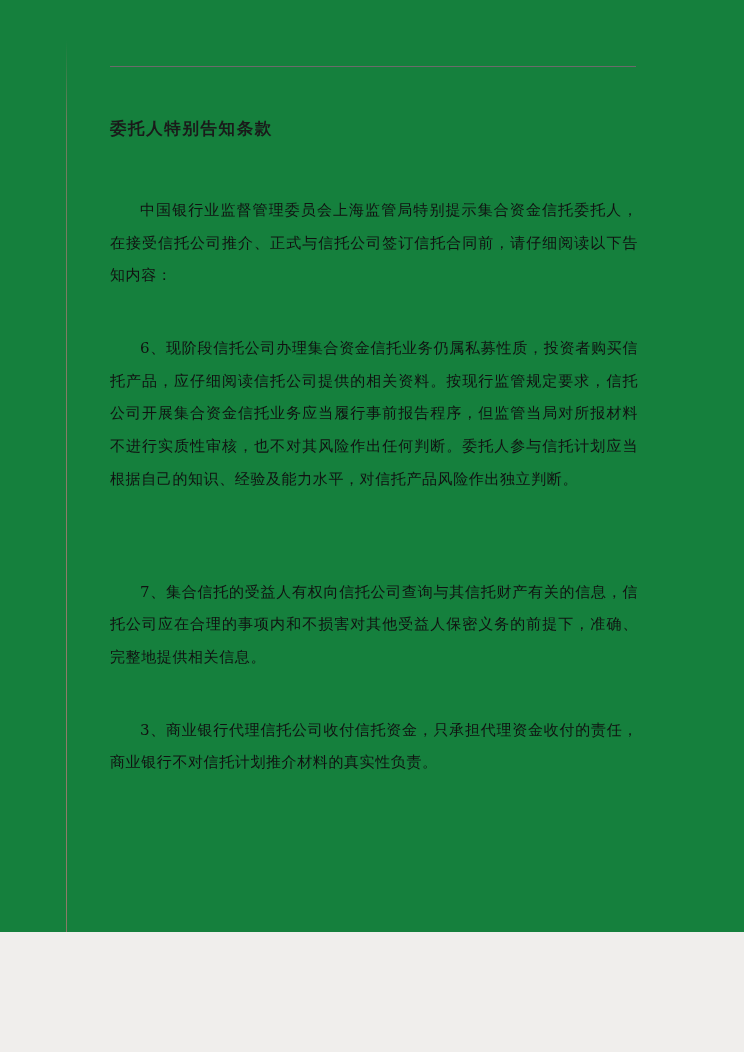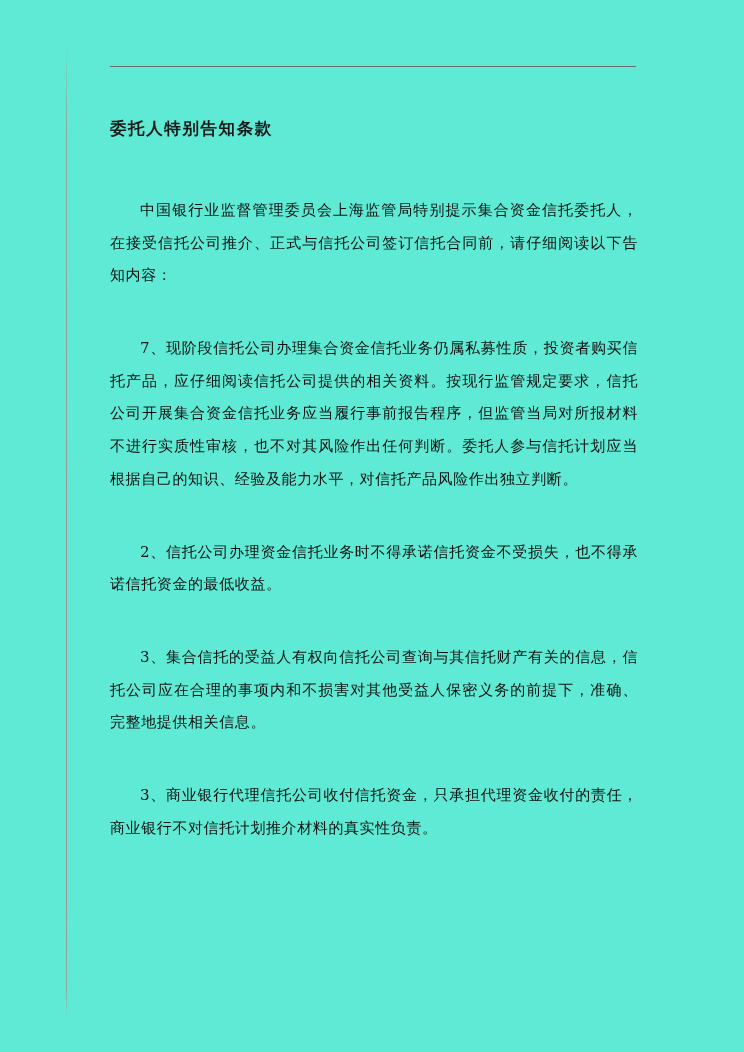--- a/index.html
+++ b/index.html
@@ -6,23 +6,23 @@
     margin: 0;
     padding: 0;
     background: #f0eeec;
   }
   body {
     font-family: "DejaVu Serif", "Liberation Serif", serif;
   }
   .page {
     position: relative;
     width: 744px;
-    height: 1052px;
+    height: 932px;
     margin: 0 auto;
-    background: #5eead4;
+    background: #15803d;
     overflow: hidden;
   }
   
   .left-rule {
     position: absolute;
     left: 66px;
     top: 0;
     width: 1px;
     height: 1052px;
     background: linear-gradient(to bottom,
@@ -78,25 +78,24 @@
   <div class="top-rule"></div>
 
   <div class="content">
 
     <h1 class="doc-title">委托人特别告知条款</h1>
 
     <div class="spacer-lg"></div>
     <p class="para">中国银行业监督管理委员会上海监管局特别提示集合资金信托委托人，在接受信托公司推介、正式与信托公司签订信托合同前，请仔细阅读以下告知内容：</p>
 
     <div class="spacer-md"></div>
-    <p class="para">7、现阶段信托公司办理集合资金信托业务仍属私募性质，投资者购买信托产品，应仔细阅读信托公司提供的相关资料。按现行监管规定要求，信托公司开展集合资金信托业务应当履行事前报告程序，但监管当局对所报材料不进行实质性审核，也不对其风险作出任何判断。委托人参与信托计划应当根据自己的知识、经验及能力水平，对信托产品风险作出独立判断。</p>
+    <p class="para">6、现阶段信托公司办理集合资金信托业务仍属私募性质，投资者购买信托产品，应仔细阅读信托公司提供的相关资料。按现行监管规定要求，信托公司开展集合资金信托业务应当履行事前报告程序，但监管当局对所报材料不进行实质性审核，也不对其风险作出任何判断。委托人参与信托计划应当根据自己的知识、经验及能力水平，对信托产品风险作出独立判断。</p>
 
     <div class="spacer-md"></div>
-    <p class="para">2、信托公司办理资金信托业务时不得承诺信托资金不受损失，也不得承诺信托资金的最低收益。</p>
 
     <div class="spacer-md"></div>
-    <p class="para">3、集合信托的受益人有权向信托公司查询与其信托财产有关的信息，信托公司应在合理的事项内和不损害对其他受益人保密义务的前提下，准确、完整地提供相关信息。</p>
+    <p class="para">7、集合信托的受益人有权向信托公司查询与其信托财产有关的信息，信托公司应在合理的事项内和不损害对其他受益人保密义务的前提下，准确、完整地提供相关信息。</p>
 
     <div class="spacer-md"></div>
     <p class="para">3、商业银行代理信托公司收付信托资金，只承担代理资金收付的责任，商业银行不对信托计划推介材料的真实性负责。</p>
 
   </div>
 </div>
 
 </body></html>

